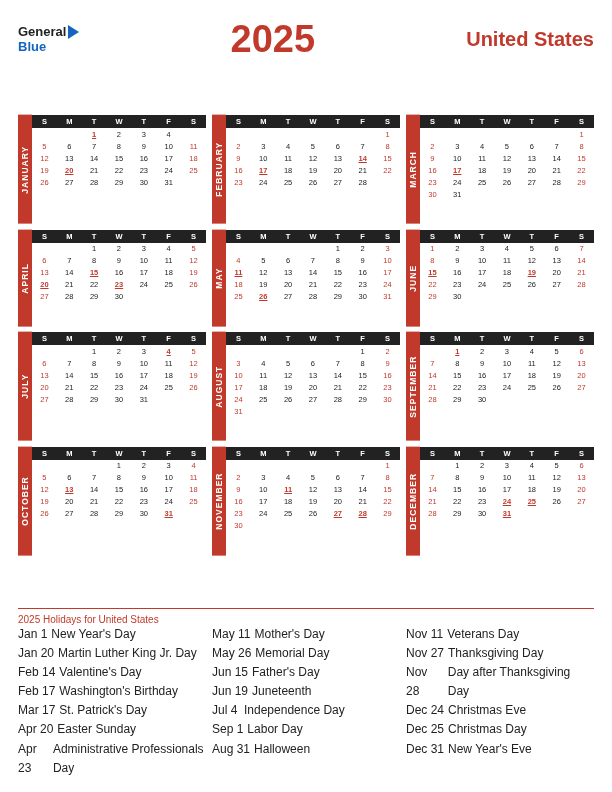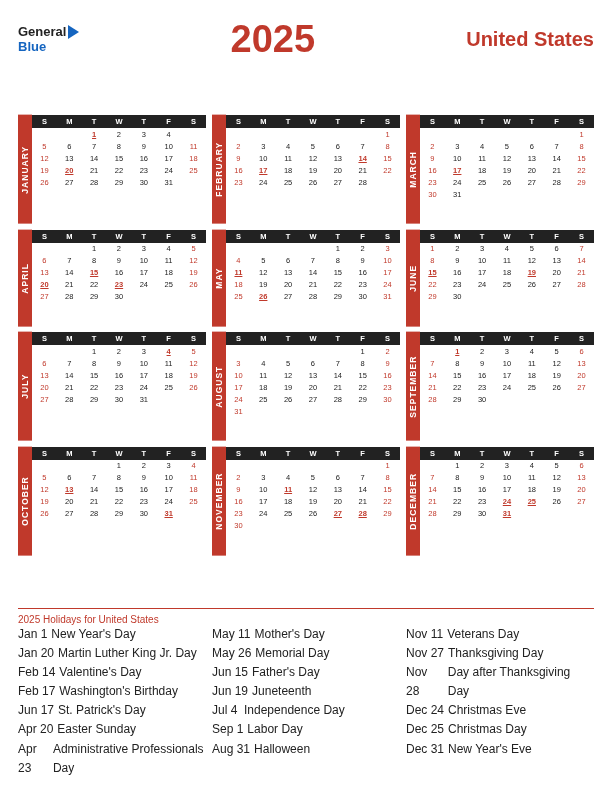--- a/index.html
+++ b/index.html
@@ -994,21 +994,21 @@
           </div>
           <div class="holiday-item">
             <span class="holiday-date">Feb 14</span>
             <span class="holiday-name">Valentine's Day</span>
           </div>
           <div class="holiday-item">
             <span class="holiday-date">Feb 17</span>
             <span class="holiday-name">Washington's Birthday</span>
           </div>
           <div class="holiday-item">
-            <span class="holiday-date">Jun 17</span>
+            <span class="holiday-date">Mar 17</span>
             <span class="holiday-name">St. Patrick's Day</span>
           </div>
           <div class="holiday-item">
             <span class="holiday-date">Apr 20</span>
             <span class="holiday-name">Easter Sunday</span>
           </div>
           <div class="holiday-item">
             <span class="holiday-date">Apr 23</span>
             <span class="holiday-name">Administrative Professionals Day</span>
           </div>

